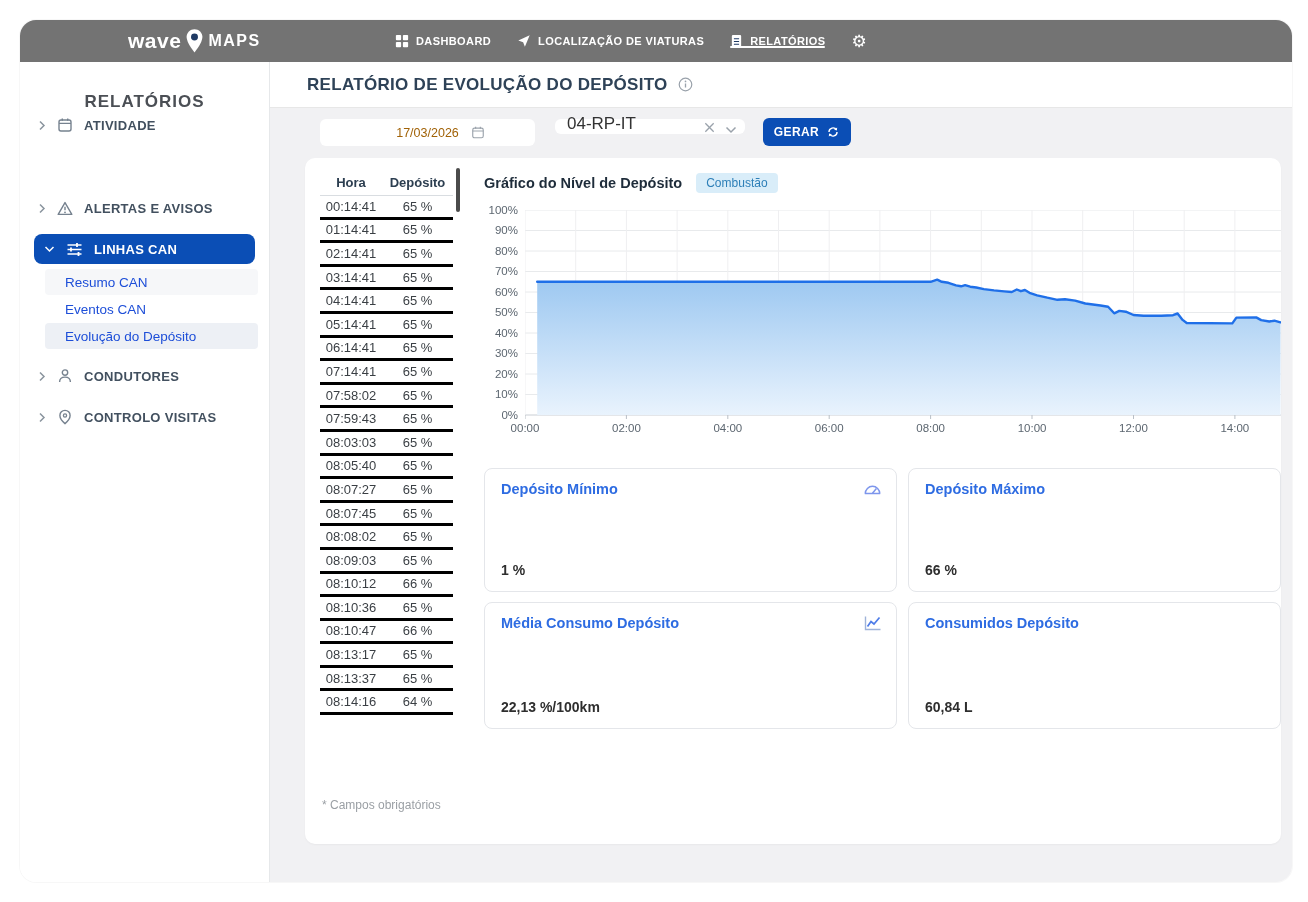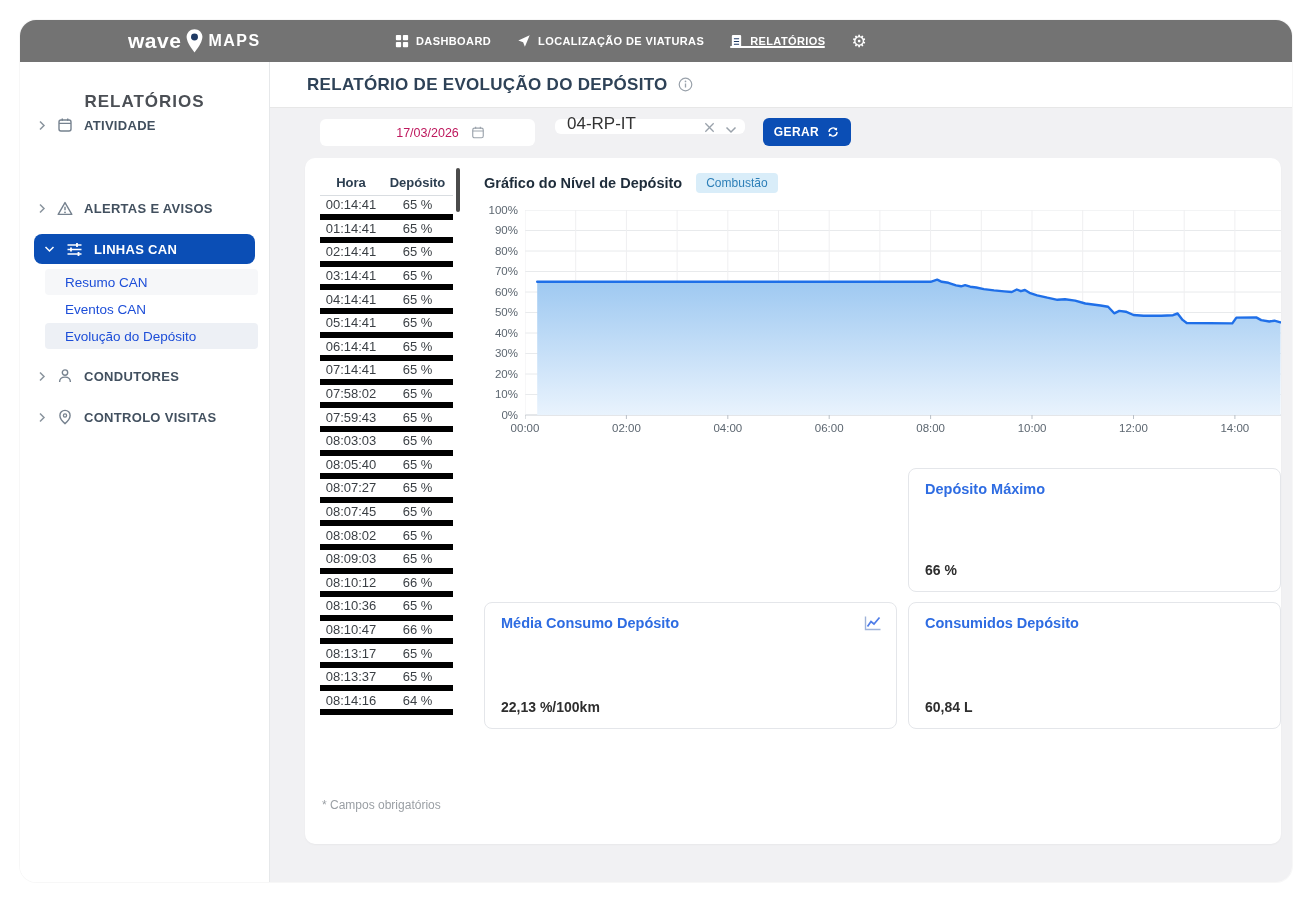--- a/index.html
+++ b/index.html
@@ -39,39 +39,39 @@
   
   .main { position:absolute; left:250px; top:42px; right:0; bottom:0; }
   .title-row { position:absolute; left:0; top:0; right:0; height:46px; background:#fff; border-bottom:1px solid #e7e7e7;
                display:flex; align-items:center; padding-left:37px; gap:10px; }
   .title-row h1 { font-size:17px; font-weight:bold; color:#2e4257; letter-spacing:.3px; }
   .grey-area { position:absolute; left:0; top:46px; right:0; bottom:0; background:#f1f1f3; }
 
   
   .filters { position:absolute; left:0; top:0; right:0; height:48px; }
   .date-field { position:absolute; left:50px; top:11px; width:215px; height:27px; background:#fff; border-radius:6px;
-                display:flex; align-items:center; justify-content:center; font-size:12.5px; color:#be185d; cursor:pointer; }
+                display:flex; align-items:center; justify-content:center; font-size:12.5px; color:#a16207; cursor:pointer; }
   .date-field .cal { position:absolute; right:50px; top:6px; color:#9aa2ab; display:flex; }
   .select-field { position:absolute; left:285px; top:11px; width:190px; height:15px; background:#fff; border-radius:6px;
                   display:flex; align-items:flex-end; padding:0 8px 0 12px; font-size:17px; color:#333; cursor:pointer; }
   .select-field .val { flex:1; }
   .gen-btn { position:absolute; left:493px; top:10px; width:88px; height:28px; background:#0b4eb5; border:none; border-radius:6px;
              color:#fff; font-size:12px; font-weight:bold; letter-spacing:.4px; display:flex; align-items:center;
              justify-content:center; gap:7px; cursor:pointer; font-family:inherit; }
 
   
   .content-card { position:absolute; left:35px; top:50px; width:976px; height:686px; background:#fff; border-radius:10px;
                   box-shadow:0 1px 2px rgba(0,0,0,.04); }
 
   
   .dep-table { position:absolute; left:15px; top:12px; width:133px; }
   .thead { display:flex; height:26px; align-items:center; border-bottom:1px solid #d9dde1; font-size:13px; font-weight:bold; color:#2c3e50; }
   .thead span:first-child { width:62px; text-align:center; }
   .thead span:last-child { width:71px; text-align:center; }
-  .trow { display:flex; height:23.6px; align-items:center; border-bottom:6px solid #000000; font-size:13px; color:#3a3f44; }
+  .trow { display:flex; height:23.6px; align-items:center; border-bottom:3px solid #000000; font-size:13px; color:#3a3f44; }
   .trow span:first-child { width:62px; text-align:center; }
   .trow span:last-child { width:71px; text-align:center; }
   .tscroll { position:absolute; left:151px; top:10px; width:4px; height:44px; background:#4b4b4b; border-radius:2px; cursor:grab; }
 
   
   .chart-head { position:absolute; left:179px; top:15px; display:flex; align-items:center; gap:14px; }
   .chart-title { font-size:14.5px; font-weight:bold; color:#1e2c3a; }
   .chart-badge { background:#d9edf9; color:#2d7fb8; font-size:12px; padding:3px 10px; border-radius:4px; }
   .y-labels { position:absolute; left:160px; top:0; width:53px; }
   .y-labels span { position:absolute; right:0; width:53px; text-align:right; font-size:11.5px; color:#5c6670; }
@@ -444,20 +444,31 @@
               <span style="left: 196px; top: 264px;">00:00</span>
               <span style="left: 297.408px; top: 264px;">02:00</span>
               <span style="left: 398.817px; top: 264px;">04:00</span>
               <span style="left: 500.225px; top: 264px;">06:00</span>
               <span style="left: 601.634px; top: 264px;">08:00</span>
               <span style="left: 703.042px; top: 264px;">10:00</span>
               <span style="left: 804.451px; top: 264px;">12:00</span>
               <span style="left: 905.859px; top: 264px;">14:00</span>
             </div>
 
+          <article class="stat-card card-0">
+            <span class="ctitle">Depósito Mínimo</span>
+            <span class="cicon">
+              <svg width="19" height="15" viewBox="0 0 19 15">
+                  <path d="M2.3 12.5a7.2 7.2 0 0 1 14.4 0" fill="none" stroke="#7d96ec" stroke-width="1.5"></path>
+                  <line x1="9.5" y1="12.3" x2="13.4" y2="7.6" stroke="#7d96ec" stroke-width="1.5"></line>
+                  <line x1="1.8" y1="12.5" x2="17.2" y2="12.5" stroke="#7d96ec" stroke-width="1.5"></line>
+                </svg>
+            </span>
+            <span class="cvalue">1 %</span>
+          </article>
 
           <article class="stat-card card-1">
             <span class="ctitle">Depósito Máximo</span>
             <span class="cvalue">66 %</span>
           </article>
 
           <article class="stat-card card-2">
             <span class="ctitle">Média Consumo Depósito</span>
             <span class="cicon">
               <svg width="18" height="16" viewBox="0 0 18 16">

